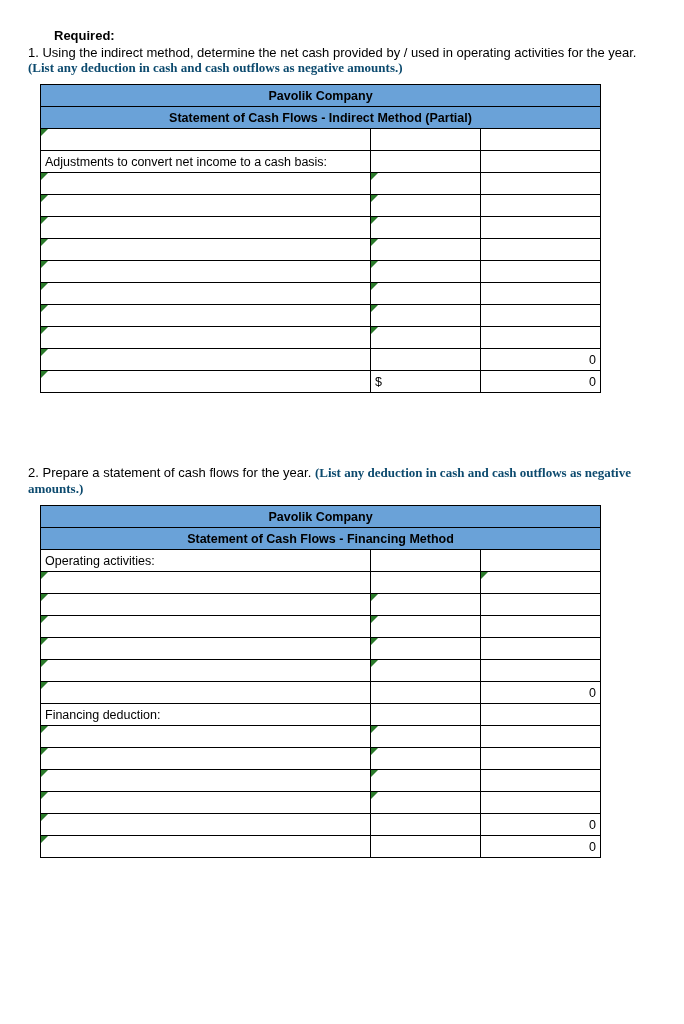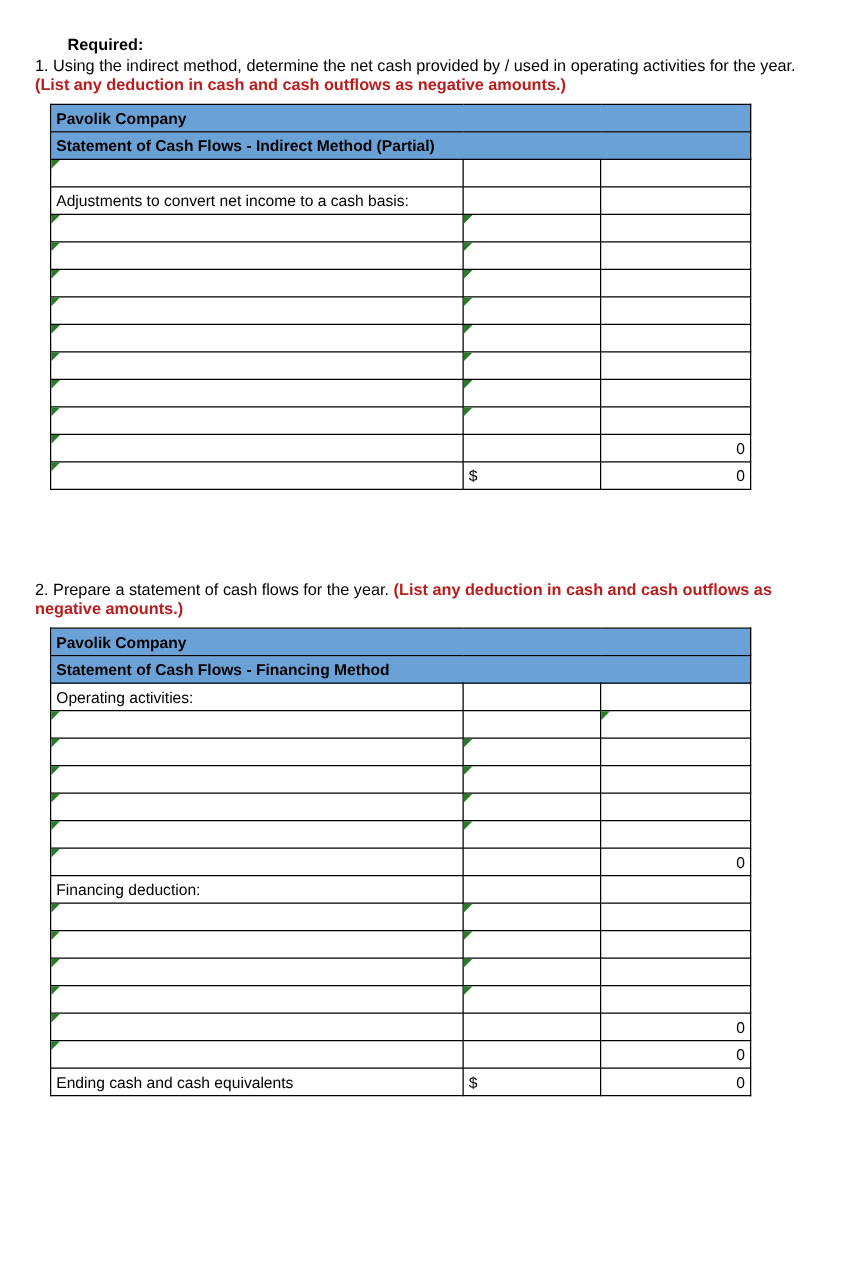--- a/index.html
+++ b/index.html
@@ -7,37 +7,38 @@
     font-family: Arial, Helvetica, sans-serif;
     font-size: 13px;
     color: #000;
     margin: 0;
     padding: 28px 28px 40px 28px;
     width: 684px;
     background: #fff;
   }
   .req-label { font-weight: bold; padding-left: 26px; }
   .q-text { margin: 2px 0 6px 0; }
-  .red { color: #b91c1c; font-weight: bold; }
+  .red { color: #0c4a6e; font-weight: bold; font-family: Liberation Serif, serif; }
   .indent-list { margin-left: 0; }
   .q-num { display: inline; }
   table.sheet {
     border-collapse: collapse;
     margin: 8px 0 0 12px;
     background: #fff;
   }
   table.sheet td, table.sheet th {
     border: 1px solid #000;
     padding: 3px 4px;
     height: 22px;
     font-size: 12.5px;
     vertical-align: middle;
   }
   .hdr {
     background: #6aa2d8;
+    text-align: center;
     font-weight: bold;
   }
   .wlabel { width: 330px; }
   .wval1  { width: 110px; }
   .wval2  { width: 120px; }
   .tick {
     position: relative;
   }
   .tick::before {
     content: "";
@@ -215,19 +216,14 @@
     <td class="wlabel tick"></td>
     <td class="wval1"></td>
     <td class="wval2 right">0</td>
   </tr>
   <tr>
     <td class="wlabel tick"></td>
     <td class="wval1"></td>
     <td class="wval2 right">0</td>
   </tr>
 
-  <tr>
-    <td class="wlabel">Ending cash and cash equivalents</td>
-    <td class="wval1 dollar-cell">$</td>
-    <td class="wval2 right">0</td>
-  </tr>
 </tbody>
   </table>
 
 </body></html>

